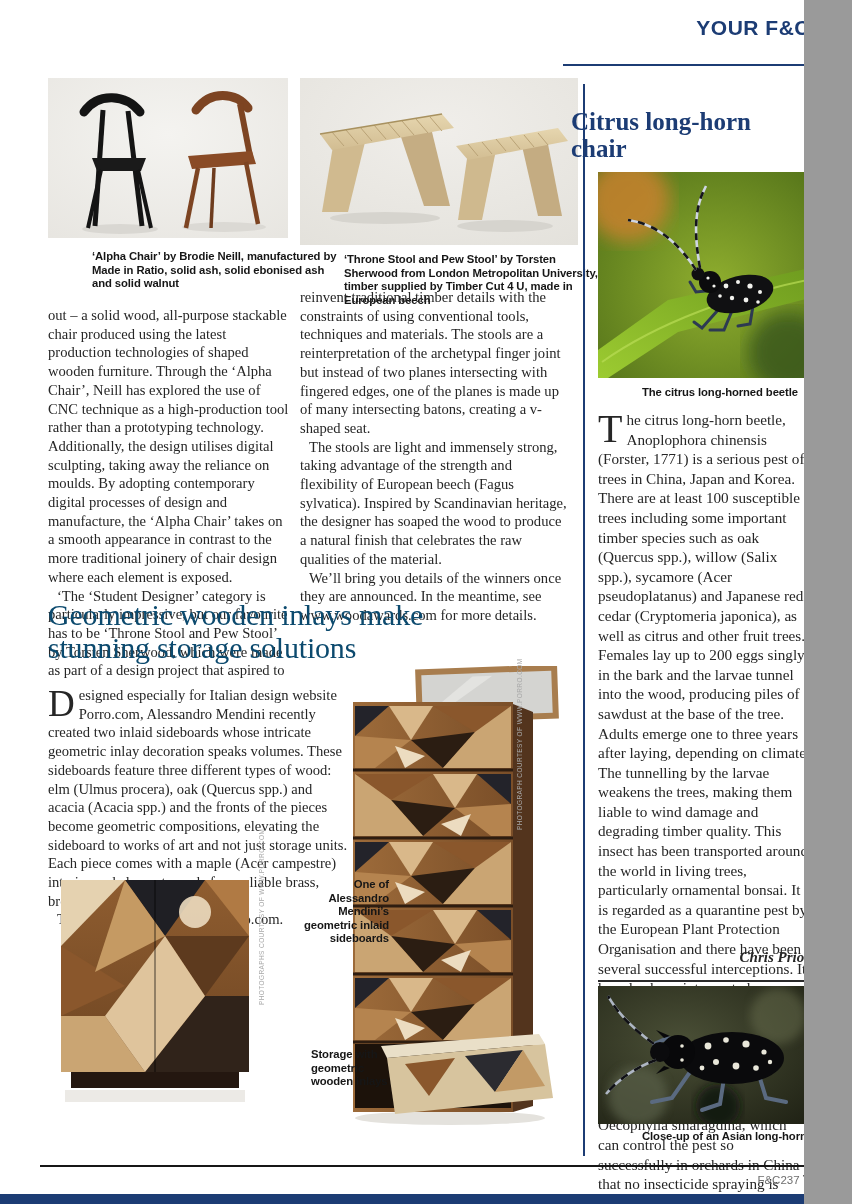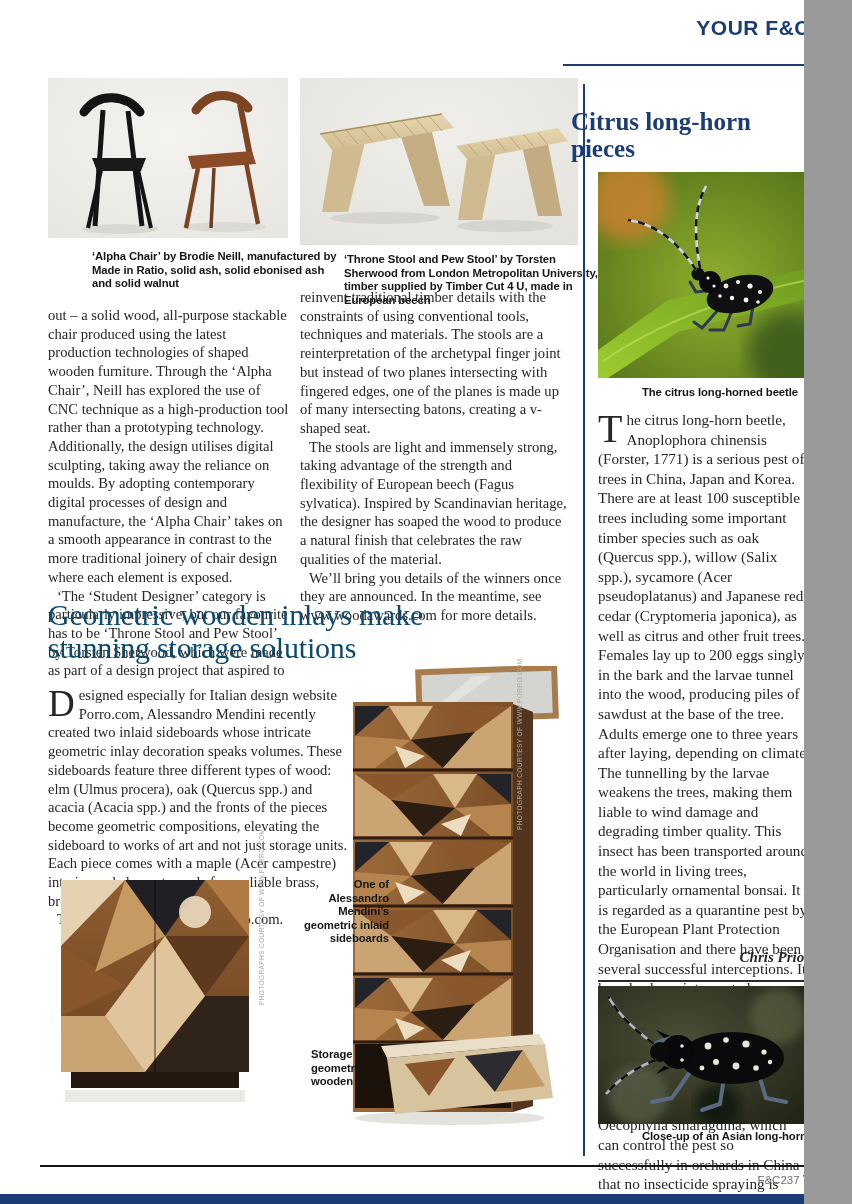--- a/index.html
+++ b/index.html
@@ -244,21 +244,21 @@
 
   <div class="abs credit" style="left:258px;top:880px;height:125px;">PHOTOGRAPHS COURTESY OF WWW.PORRO.COM</div>
   <div class="abs cap cap-right" style="left:252px;top:878px;width:93px;">One of Alessandro Mendini’s geometric inlaid sideboards</div>
   <div class="abs credit" style="left:516px;top:700px;height:130px;">PHOTOGRAPH COURTESY OF WWW.PORRO.COM</div>
   <div class="abs cap" style="left:267px;top:1048px;width:90px;">Storage with geometric wooden inlays</div>
 
   <div class="abs vrule-navy" style="left:583px;top:84px;height:1072px;"></div>
 
   <div class="abs news-head" style="left:571px;top:108px;width:214px;font-weight:bold;">
     <div>Citrus long-horn</div>
-    <div>pieces</div>
+    <div>chair</div>
   </div>
 
   <div class="abs" style="left:598px;top:172px;">
     <svg class="photo" width="212" height="206" viewBox="0 0 212 206">
       <defs>
         <radialGradient id="leafbg" cx="55%" cy="55%" r="80%">
           <stop offset="0%" stop-color="#8fae2e"></stop>
             <stop offset="100%" stop-color="#4f6e18"></stop>
         </radialGradient>
         <linearGradient id="leaf" x1="0" y1="1" x2="1" y2="0">

